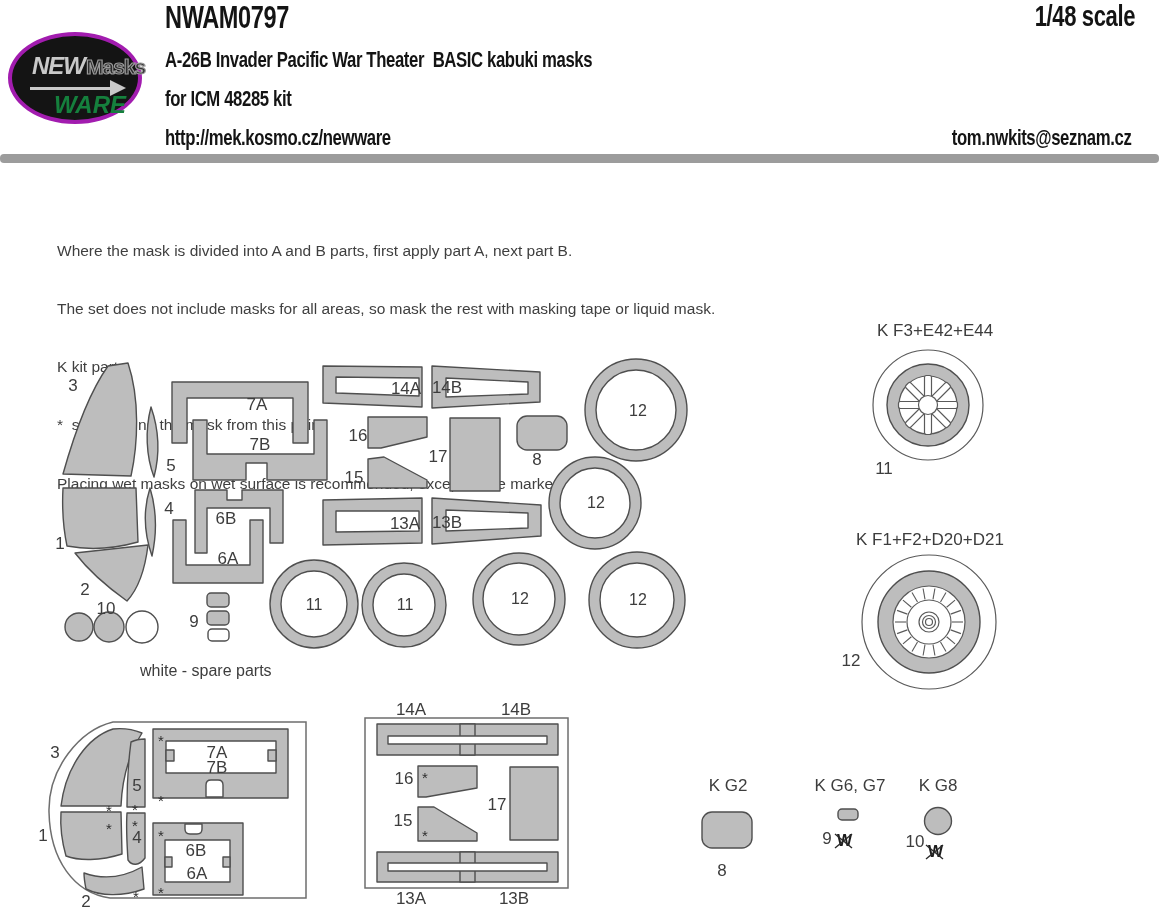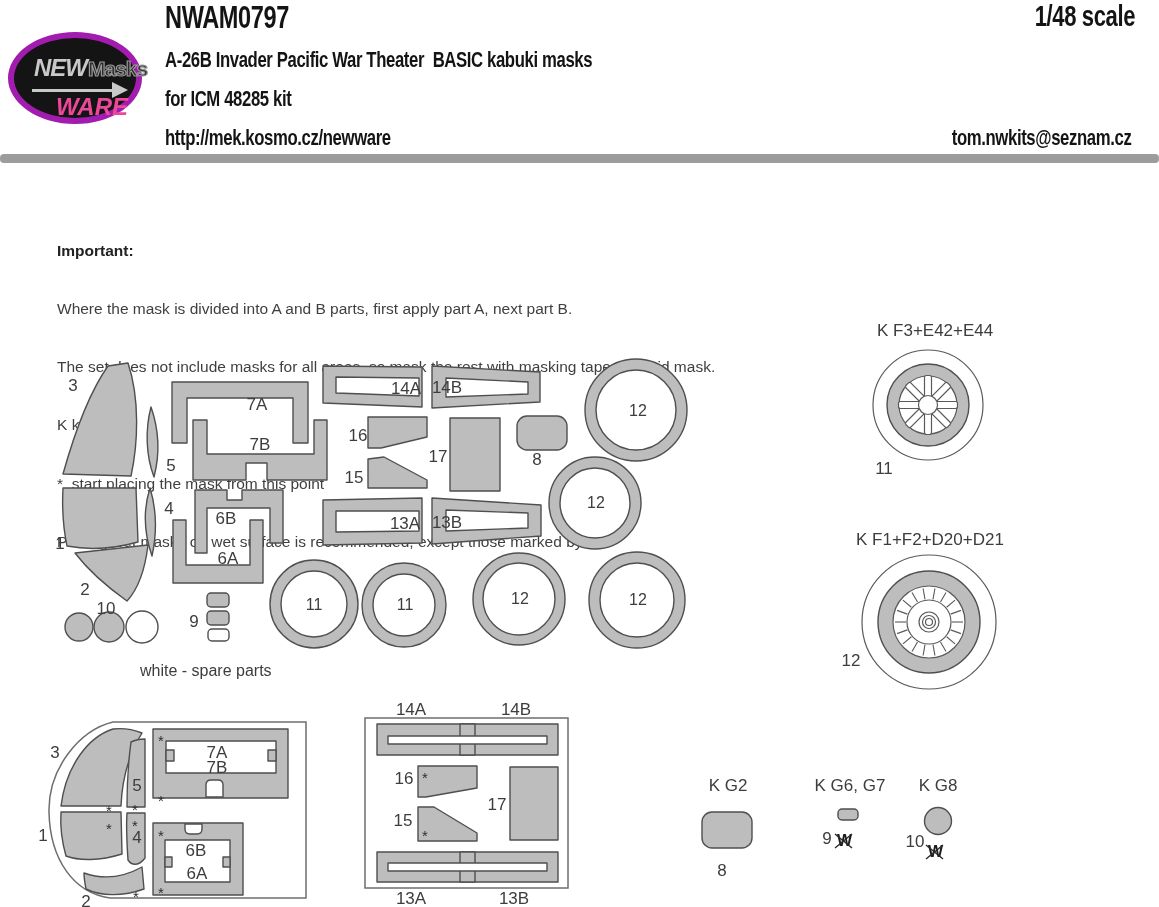--- a/index.html
+++ b/index.html
@@ -12,30 +12,30 @@
   .squeeze-r{transform:scaleX(0.76);transform-origin:100% 0;}
   #product-code{left:165px;top:0px;font-size:31px;}
   #scale{right:24px;top:0px;font-size:29px;text-align:right;}
   #title{left:165px;top:47px;font-size:22px;}
   #subtitle{left:165px;top:86px;font-size:22px;}
   #website{left:165px;top:125px;font-size:22px;}
   #email{right:28px;top:125px;font-size:22px;text-align:right;}
   #divider{position:absolute;left:0;top:154px;width:1159px;height:9px;background:#9c9c9c;border-radius:4px;}
   
   #logo{position:absolute;left:8px;top:32px;width:134px;height:92px;background:#141414;
-        border-radius:50%;border:6px solid #a21caf;box-sizing:border-box;}
+        border-radius:50%;border:4px solid #a21caf;box-sizing:border-box;}
   #logo .w1{position:absolute;left:20px;top:16px;font-style:italic;font-weight:800;font-size:24px;
             color:#c9c9c9;letter-spacing:-1px;}
   #logo .w2{position:absolute;left:74px;top:19px;font-weight:800;font-size:21px;color:#2c2c2c;
             -webkit-text-stroke:1.2px #9a9a9a;letter-spacing:-1px;}
   #logo .arrow-line{position:absolute;left:18px;top:51px;width:86px;height:3px;background:#c9c9c9;}
   #logo .arrow-head{position:absolute;left:98px;top:44px;width:0;height:0;
             border-left:16px solid #c9c9c9;border-top:8px solid transparent;border-bottom:8px solid transparent;}
   #logo .w3{position:absolute;left:42px;top:55px;font-style:italic;font-weight:800;font-size:24px;
-            color:#ec4899;letter-spacing:0px;}
+            color:#15803d;letter-spacing:0px;}
   
   #instructions{position:absolute;left:57px;top:202px;font-size:15.5px;line-height:19.4px;
                 color:#3f3f3f;white-space:pre;}
   #instructions .imp{font-weight:bold;color:#222;}
   .xw{position:relative;display:inline-block;font-weight:bold;color:#1c1c1c;padding:0 1px;}
   .xw::before,.xw::after{content:"";position:absolute;left:-2px;right:-2px;top:48%;height:1.6px;background:#2a2a2a;}
   .xw::before{transform:rotate(25deg);}
   .xw::after{transform:rotate(-25deg);}
   
   #diagram{position:absolute;left:0;top:0;width:1159px;height:907px;}
@@ -64,21 +64,20 @@
     <div id="product-code" class="hdr squeeze-l">NWAM0797</div>
     <div id="scale" class="hdr squeeze-r">1/48 scale</div>
     <div id="title" class="hdr squeeze-l">A-26B Invader Pacific War Theater  BASIC kabuki masks</div>
     <div id="subtitle" class="hdr squeeze-l">for ICM 48285 kit</div>
     <div id="website" class="hdr squeeze-l">http://mek.kosmo.cz/newware</div>
     <div id="email" class="hdr squeeze-r">tom.nwkits@seznam.cz</div>
     <div id="divider"></div>
   </div>
 
   <div id="instructions">
-    <div class="imp">Important:</div>
     <div>Where the mask is divided into A and B parts, first apply part A, next part B.</div>
     <div>The set does not include masks for all areas, so mask the rest with masking tape or liquid mask.</div>
     <div>K kit part</div>
     <div>*  start placing the mask from this point</div>
     <div><span>Placing wet masks on wet surface is recommended, except those marked by </span><span class="xw">W</span></div>
   </div>
 
   <svg id="diagram" viewBox="0 0 1159 907">
 
     <g>

